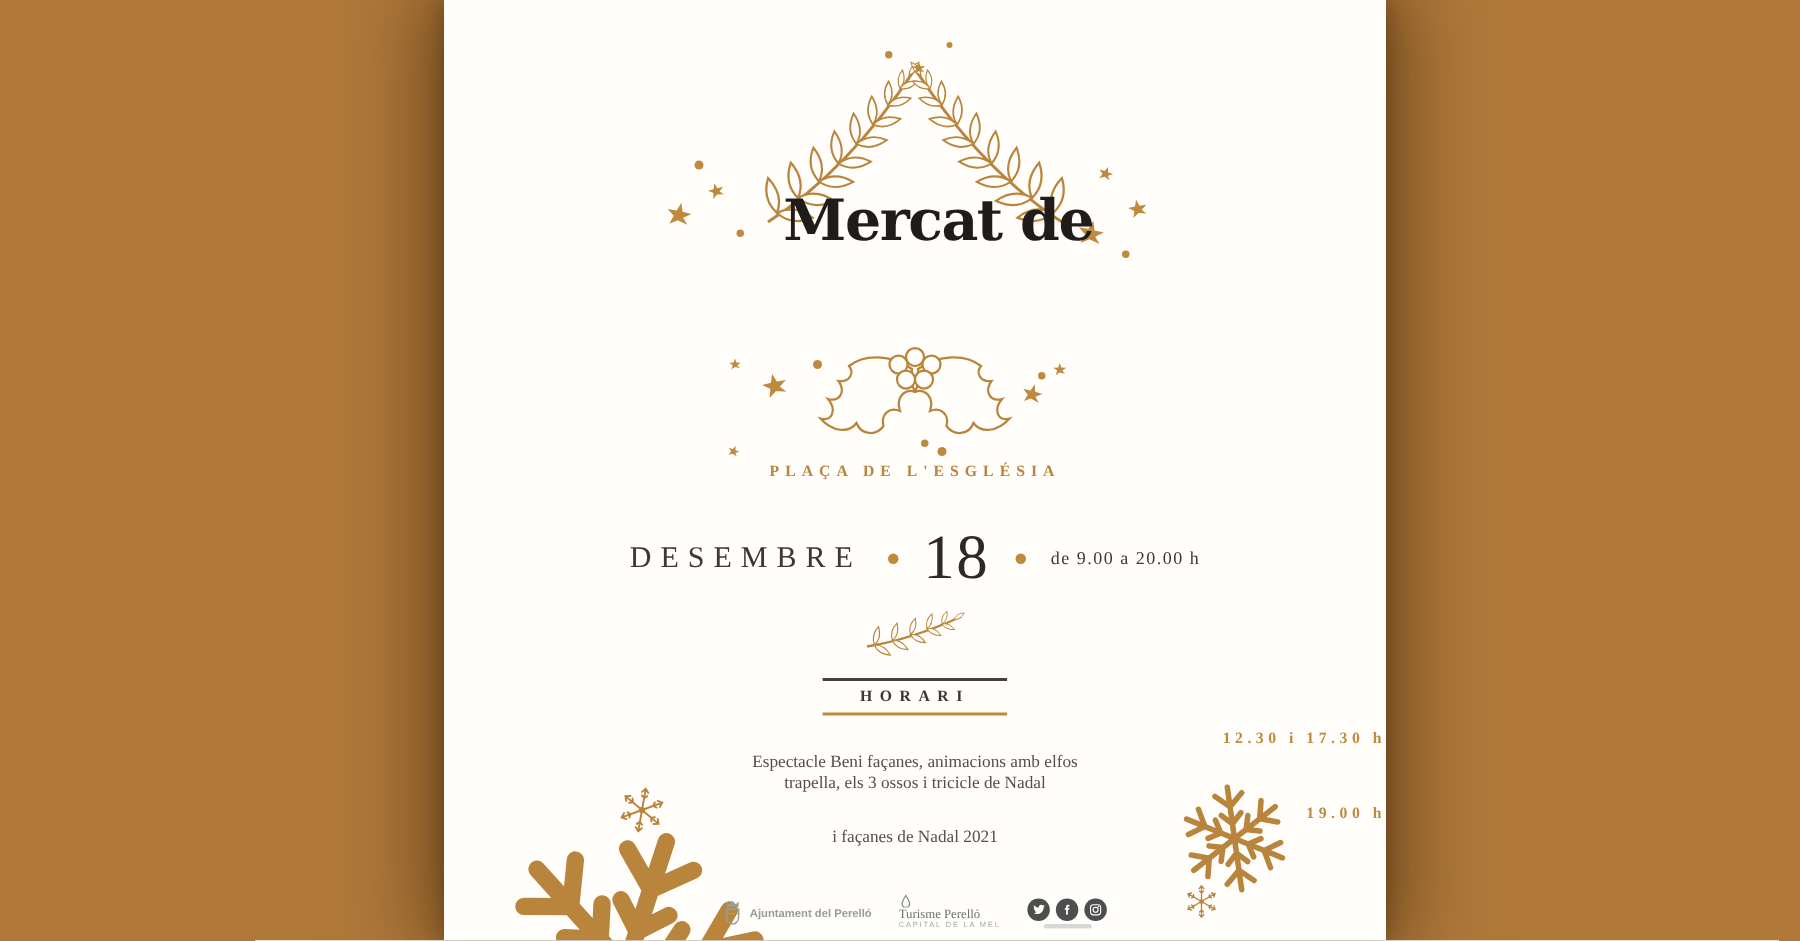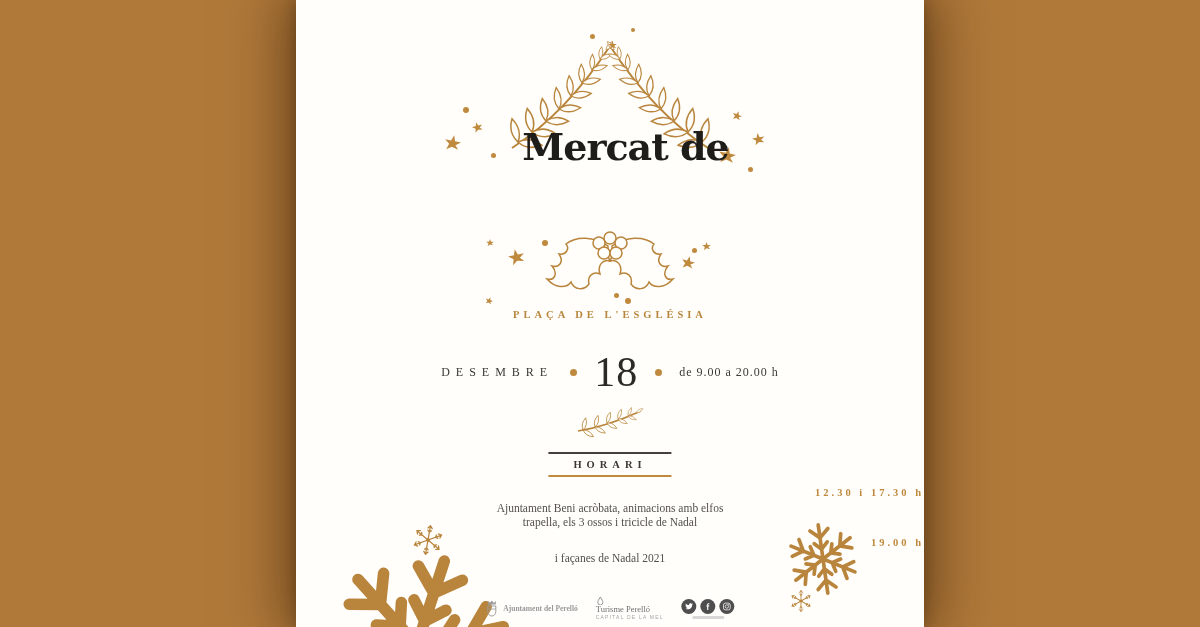--- a/index.html
+++ b/index.html
@@ -18,41 +18,41 @@
   .dot{position:absolute;border-radius:50%;background:#bf8a3e;}
 
   
   .title{top:126px;font-family:"DejaVu Serif",serif;font-weight:bold;color:#1f1d1a;
          font-size:38px;line-height:1.12;letter-spacing:-1px;padding-left:31px;}
   .title span{display:block;}
   .location{top:309px;color:#b9853c;font-size:10.5px;font-weight:bold;letter-spacing:4px;}
 
   .daterow{position:absolute;left:0;right:0;top:349px;height:46px;display:flex;
            align-items:center;justify-content:center;gap:17px;}
-  .month{font-size:12px;letter-spacing:6px;color:#3b3935;}
+  .month{font-size:20px;letter-spacing:6px;color:#3b3935;}
   .daydot{width:7px;height:7px;border-radius:50%;background:#bf8a3e;}
   .day{font-size:42px;color:#2c2a26;letter-spacing:1px;}
   .hours{font-size:12px;letter-spacing:1px;color:#3b3935;}
 
   .horari{position:absolute;top:452px;left:50%;transform:translateX(-50%);
           border-top:2px solid #45403a;border-bottom:2px solid #bf8a3e;
           padding:5px 25px;font-size:10.5px;font-weight:bold;letter-spacing:5px;color:#3c3831;text-align:center;}
 
   .time{position:absolute;left:0;right:0;text-align:right;color:#bf8a3e;
         font-weight:bold;font-size:10.5px;letter-spacing:3px;}
   .desc{position:absolute;left:0;right:0;text-align:center;color:#53504a;
         font-size:11.5px;line-height:1.26;}
   .desc span{display:block;}
   .time-1{top:487px;} .desc-1{top:501px;} .time-2{top:537px;} .desc-2{top:551px;}
 
   
   .footer{position:absolute;left:50%;bottom:6px;transform:translateX(-50%);
           display:flex;align-items:center;gap:18px;}
   .f-logo1{display:flex;align-items:center;gap:5px;}
-  .f-logo1 span{font-family:Liberation Serif, serif;font-size:7.5px;color:#9a9a9a;font-weight:bold;}
+  .f-logo1 span{font-family:Liberation Sans, sans-serif;font-size:7.5px;color:#9a9a9a;font-weight:bold;}
   .f-logo2{display:flex;flex-direction:column;line-height:1.15;}
   .turi-title{font-size:8.5px;color:#6f6f6f;}
   .turi-sub{font-size:5px;letter-spacing:1.2px;color:#a6a6a6;font-family:"Liberation Sans",sans-serif;}
   .f-social{display:flex;flex-direction:column;align-items:center;gap:2px;}
   .socrow{display:flex;gap:4px;}
   .soc{width:15px;height:15px;border-radius:50%;background:#4e4e4e;display:flex;
        align-items:center;justify-content:center;}
   .soc svg{width:9px;height:9px;display:block;}
   .smudge{width:32px;height:3px;border-radius:2px;background:#d7d7d7;}
 </style>
@@ -201,21 +201,21 @@
     </div>
 
     <svg class="divider" width="70" height="40" viewBox="0 0 70 40">
       <use href="#divbranch"></use>
     </svg>
 
     <div class="horari">HORARI</div>
 
     <div class="time time-1">12.30 i 17.30 h</div>
     <div class="desc desc-1">
-      <span>Ajuntament Beni acròbata, animacions amb elfos</span>
+      <span>Espectacle Beni façanes, animacions amb elfos</span>
       <span>trapella, els 3 ossos i tricicle de Nadal</span>
     </div>
 
     <div class="time time-2">19.00 h</div>
     <div class="desc desc-2">
       <span>i façanes de Nadal 2021</span>
     </div>
 
     <svg class="snow" style="left:114px;top:522px;width:36px;height:36px" viewBox="-50 -50 100 100">
       <use href="#flakethin" stroke="#b9853c" stroke-width="3.5" transform="rotate(10)"></use>

